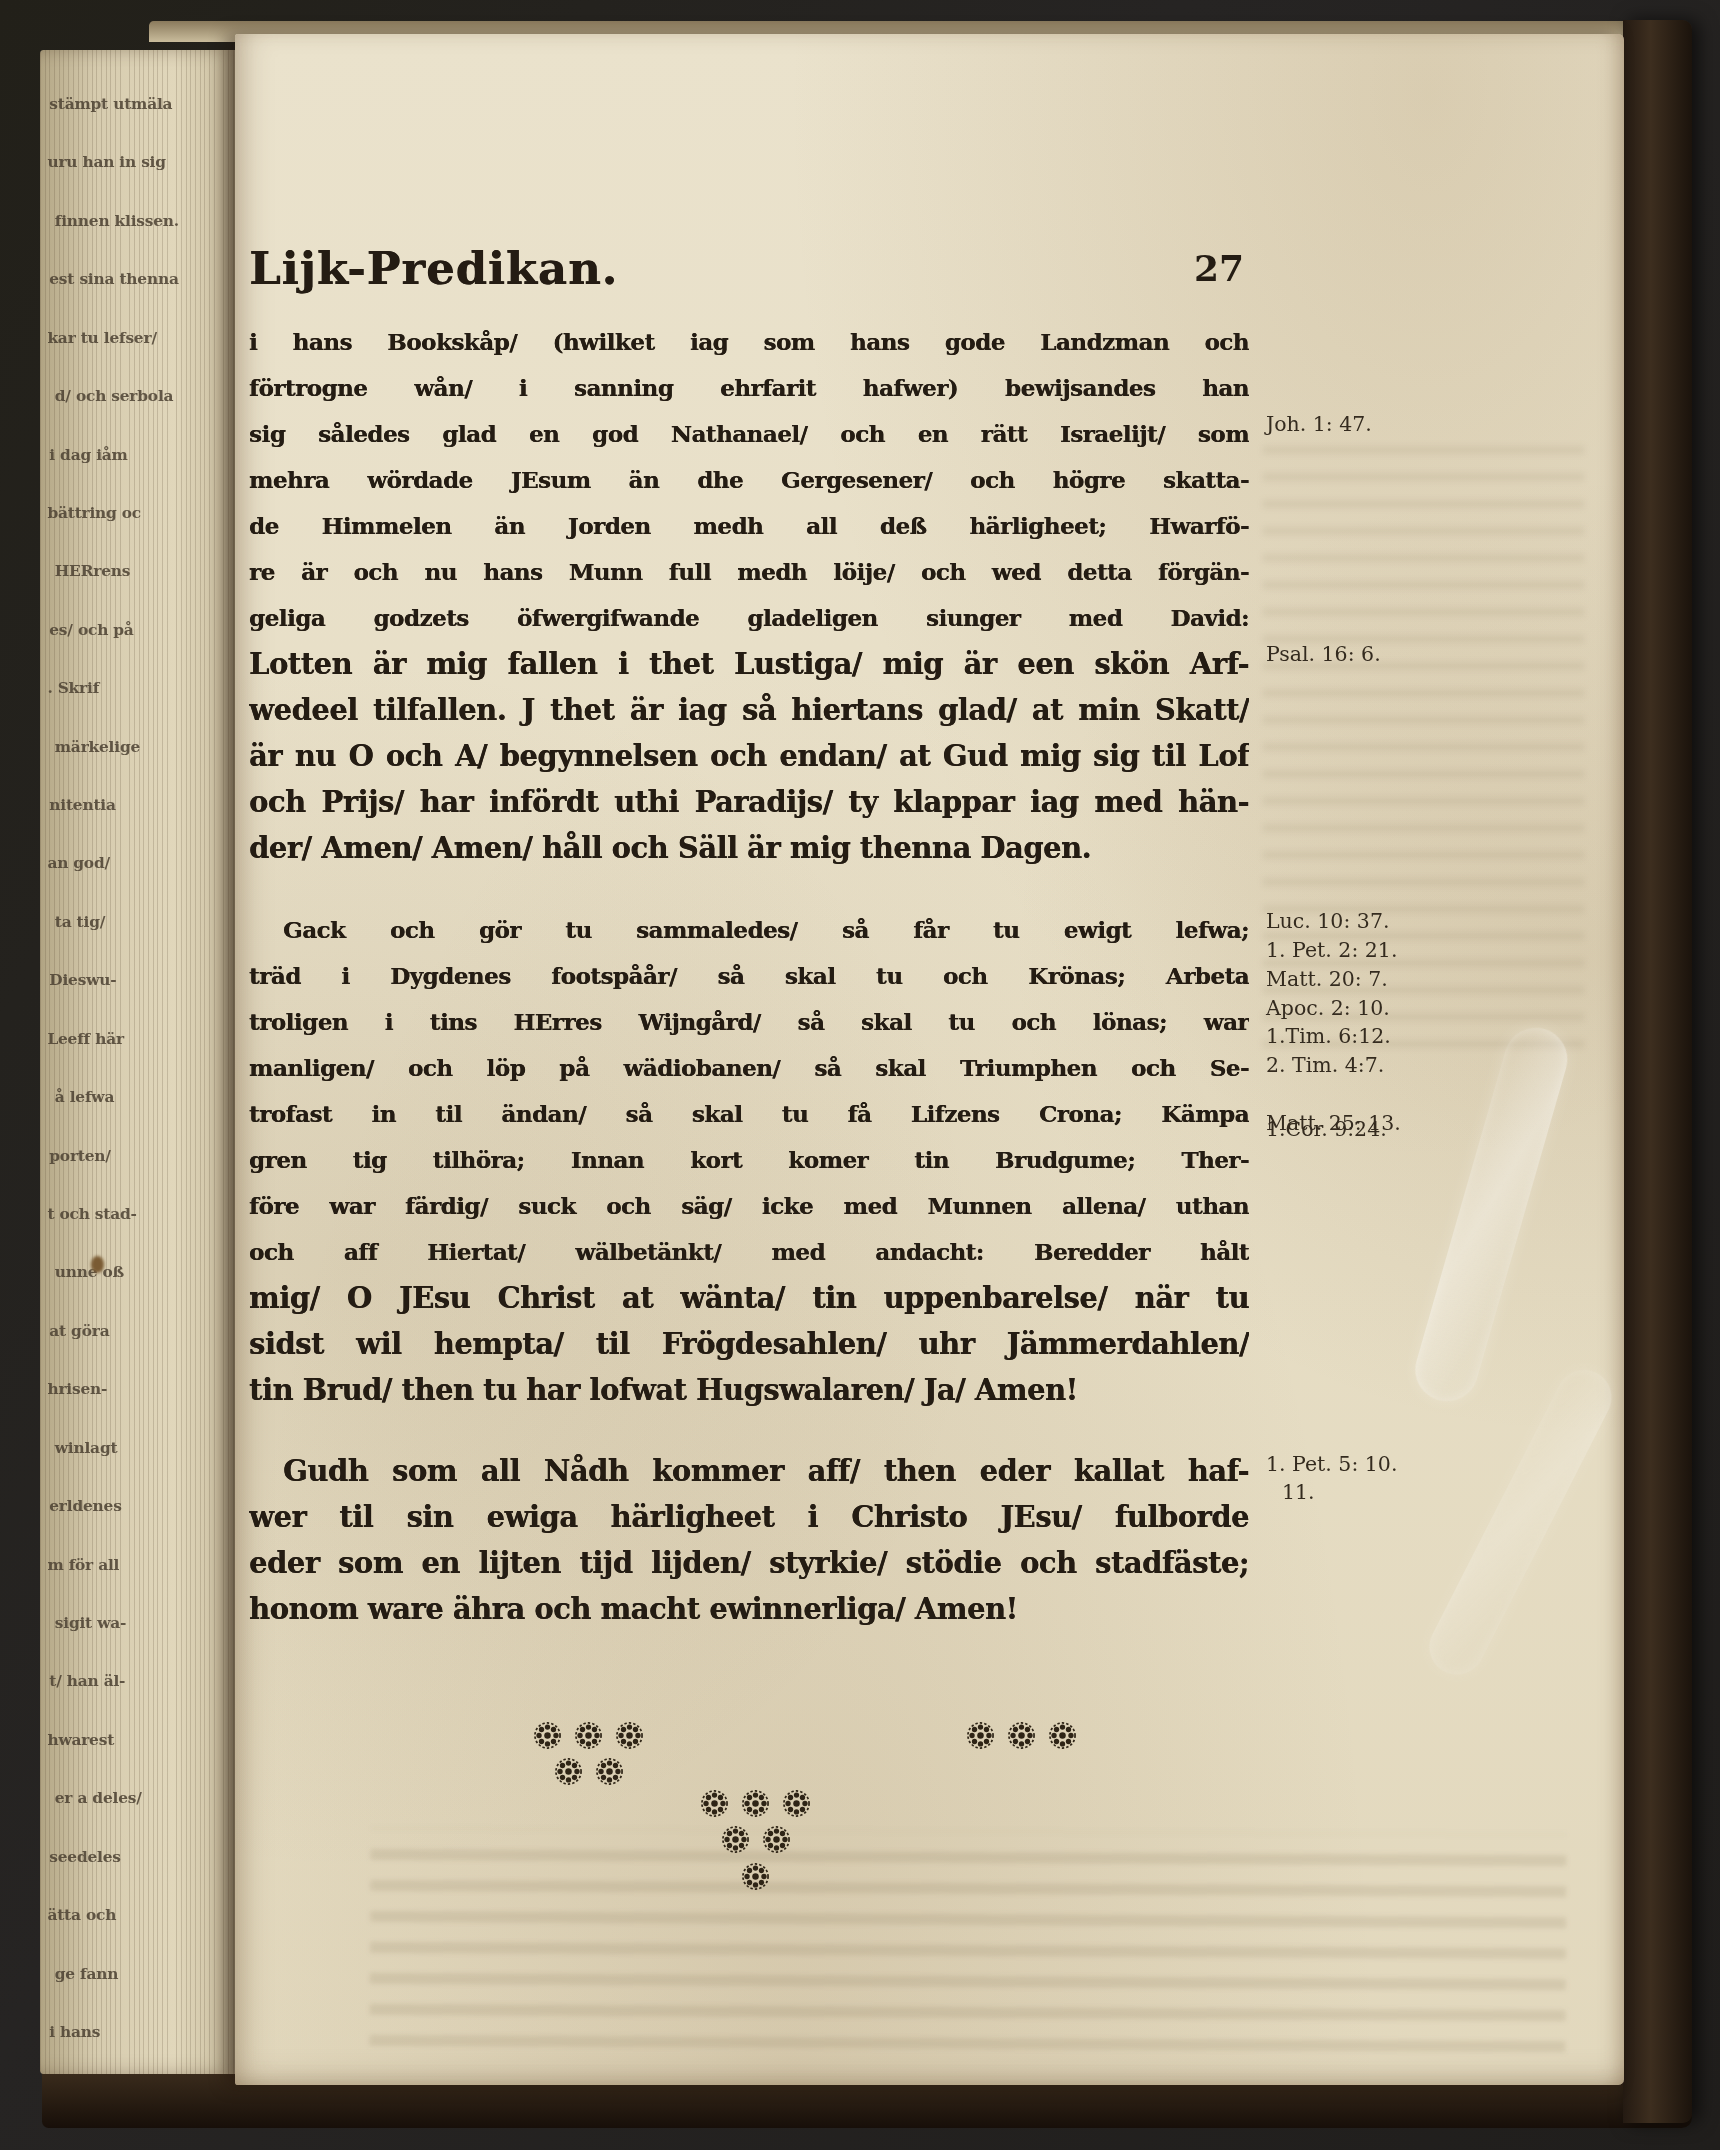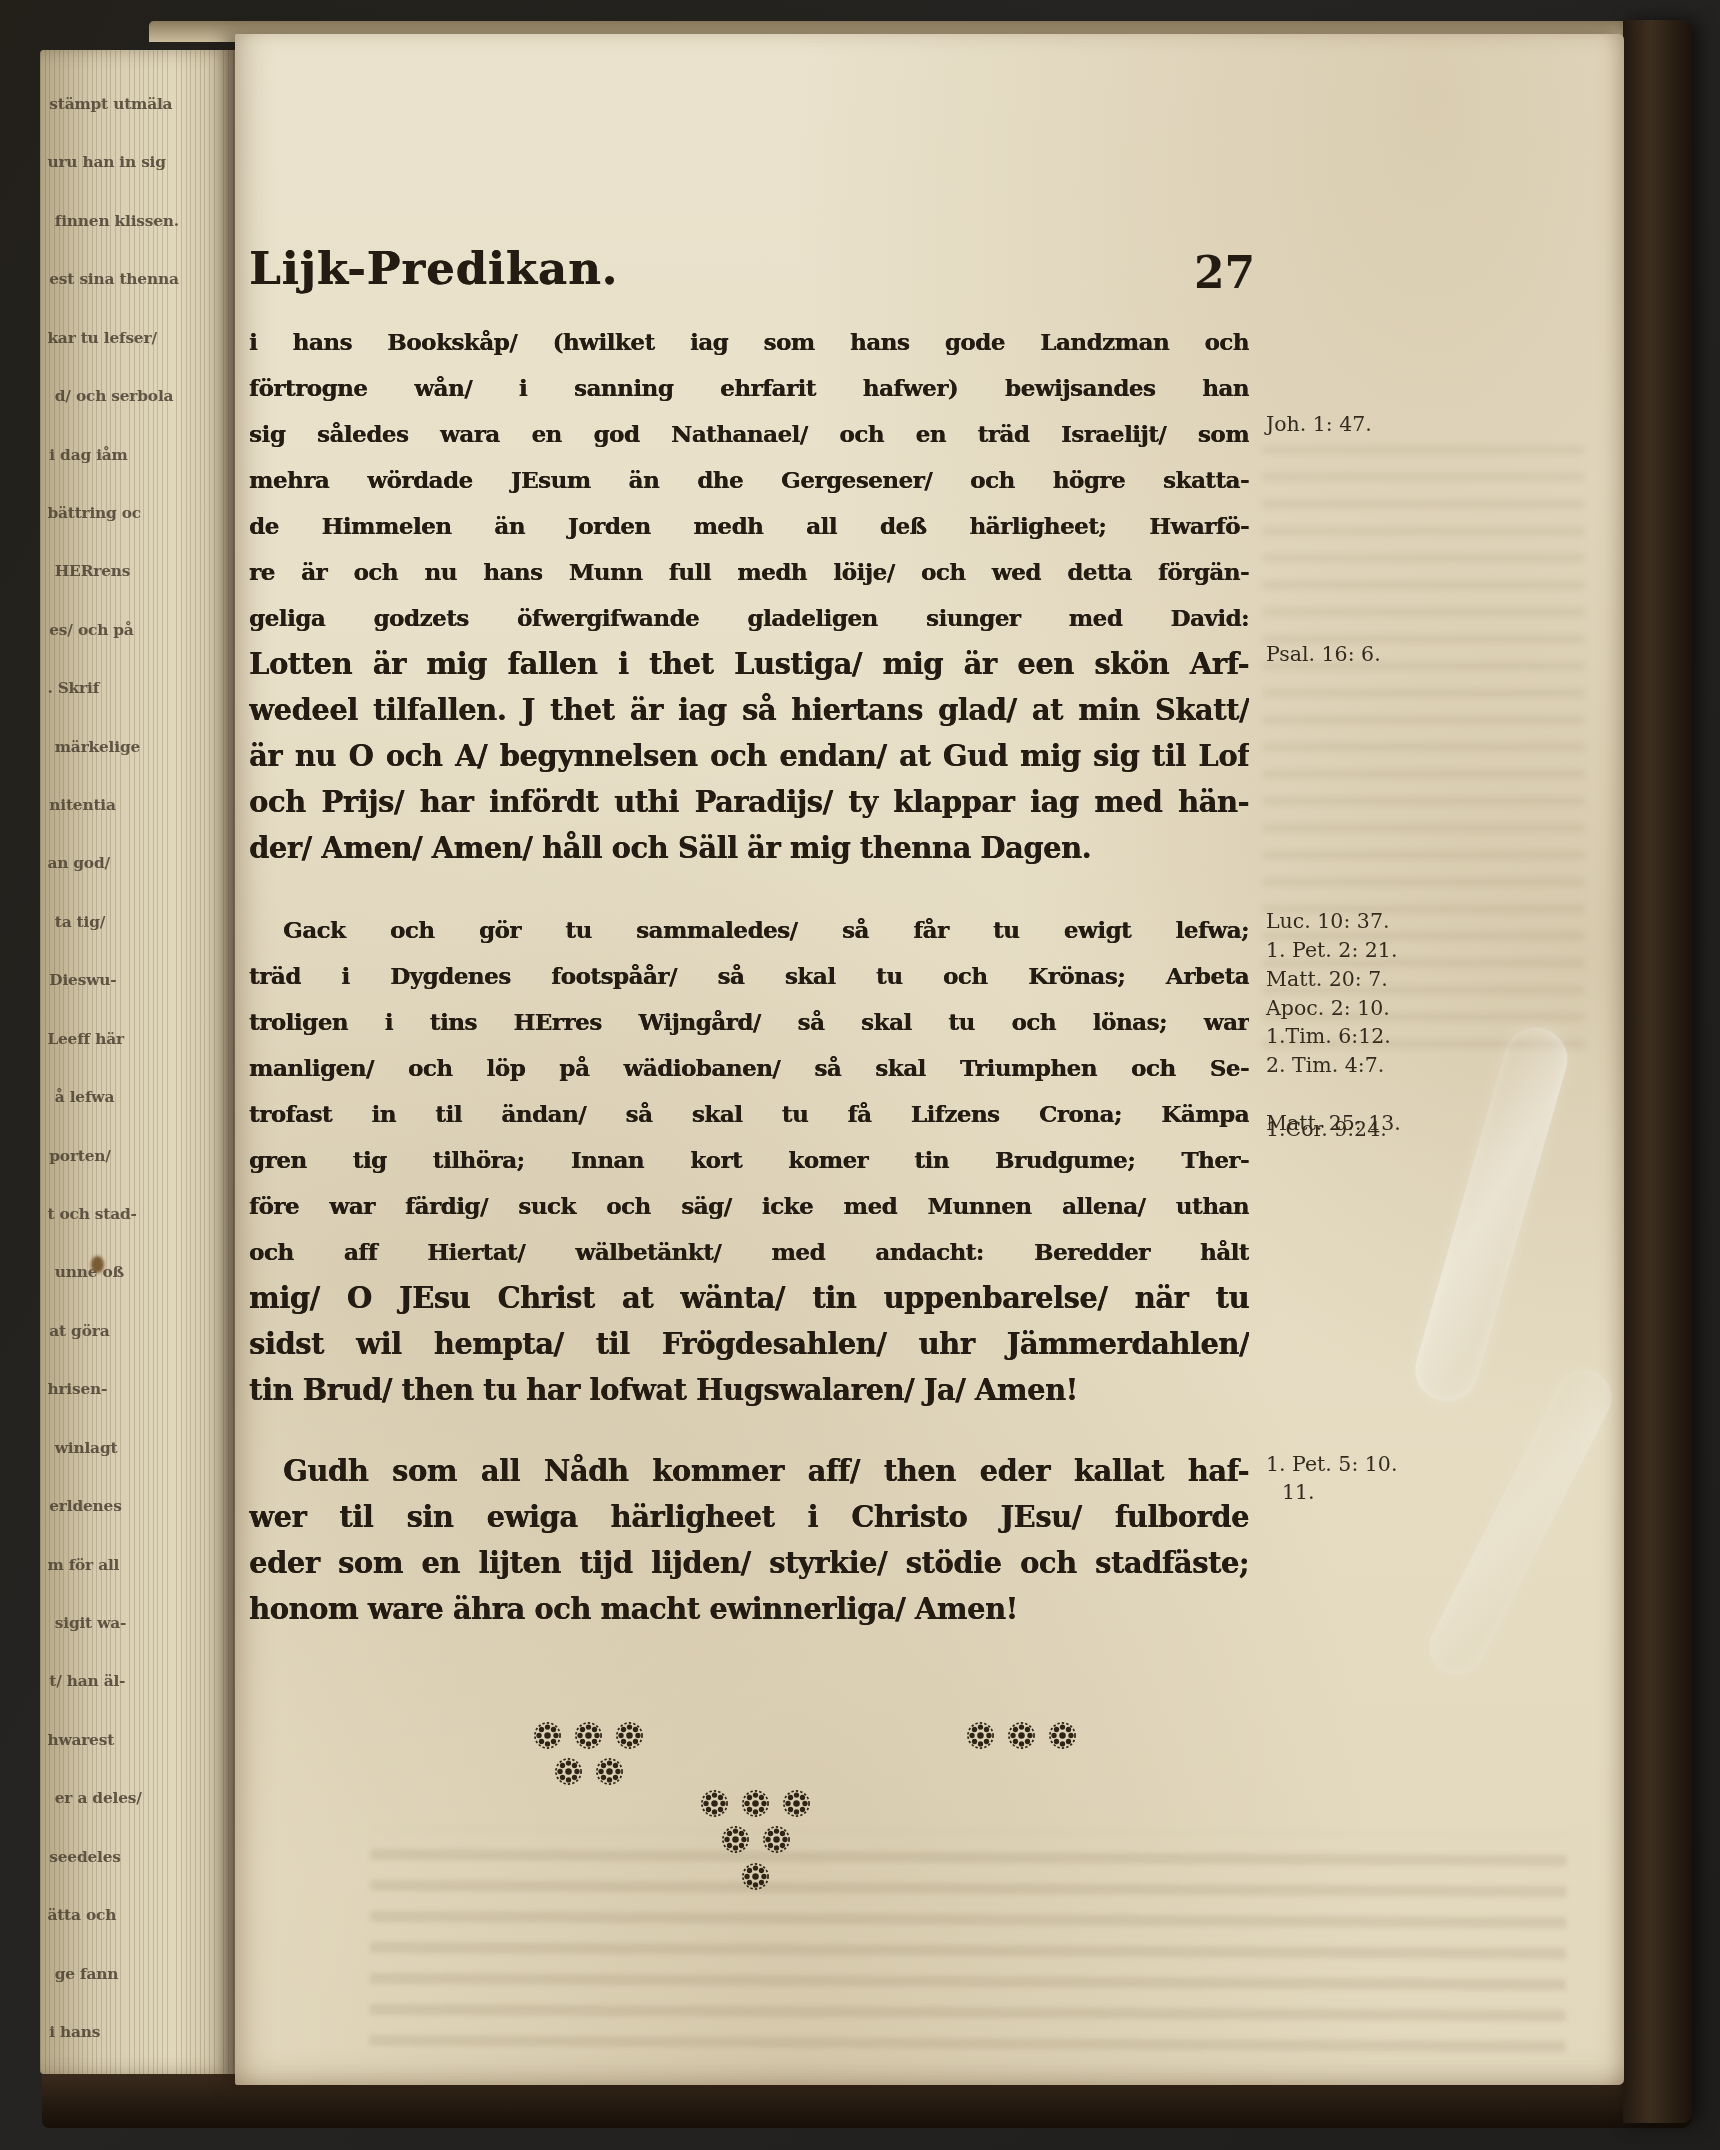--- a/index.html
+++ b/index.html
@@ -67,21 +67,21 @@
       inset 0 -18.6px 33px -18.6px rgba(100,75,45,.35);
     color:#241c13;
   }
   .page-title{
     position:absolute;left:14px;top:208px;width:1000px;
     text-align:left;font-size:45px;font-weight:bold;letter-spacing:0.9px;
     text-shadow:0.5px 0 0 currentColor;
   }
   .page-number{
     position:absolute;left:959px;top:213px;
-    font-size:44px;font-weight:bold;
+    font-size:36px;font-weight:bold;
   }
   .text-block{position:absolute;left:14px;top:285px;width:1000px;}
   .ln{
     height:46px;line-height:46px;font-size:23px;font-weight:bold;
     letter-spacing:-0.5px;white-space:nowrap;overflow:hidden;
     text-align:justify;text-align-last:justify;
     text-shadow:0.3px 0 0 currentColor;
   }
   .ln.em{font-size:29px;}
   .ln.end{text-align-last:left;}
@@ -196,21 +196,21 @@
     <div class="page-number">27</div>
 
     <div class="bleed-right"></div>
     <div class="bleed-bottom"></div>
 
     <div class="text-block">
 
       <div class="para para-1">
         <div class="ln">i hans Bookskåp/ (hwilket iag som hans gode Landzman och</div>
         <div class="ln">förtrogne wån/ i sanning ehrfarit hafwer) bewijsandes han</div>
-        <div class="ln">sig således wara en god Nathanael/ och en träd Israelijt/ som</div>
+        <div class="ln">sig således glad en god Nathanael/ och en rätt Israelijt/ som</div>
         <div class="ln">mehra wördade JEsum än dhe Gergesener/ och högre skatta-</div>
         <div class="ln">de Himmelen än Jorden medh all deß härligheet; Hwarfö-</div>
         <div class="ln">re är och nu hans Munn full medh löije/ och wed detta förgän-</div>
         <div class="ln">geliga godzets öfwergifwande gladeligen siunger med David:</div>
         <div class="ln em">Lotten är mig fallen i thet Lustiga/ mig är een skön Arf-</div>
         <div class="ln em">wedeel tilfallen. J thet är iag så hiertans glad/ at min Skatt/</div>
         <div class="ln em">är nu O och A/ begynnelsen och endan/ at Gud mig sig til Lof</div>
         <div class="ln em">och Prijs/ har infördt uthi Paradijs/ ty klappar iag med hän-</div>
         <div class="ln em end">der/ Amen/ Amen/ håll och Säll är mig thenna Dagen.</div>
       </div>

